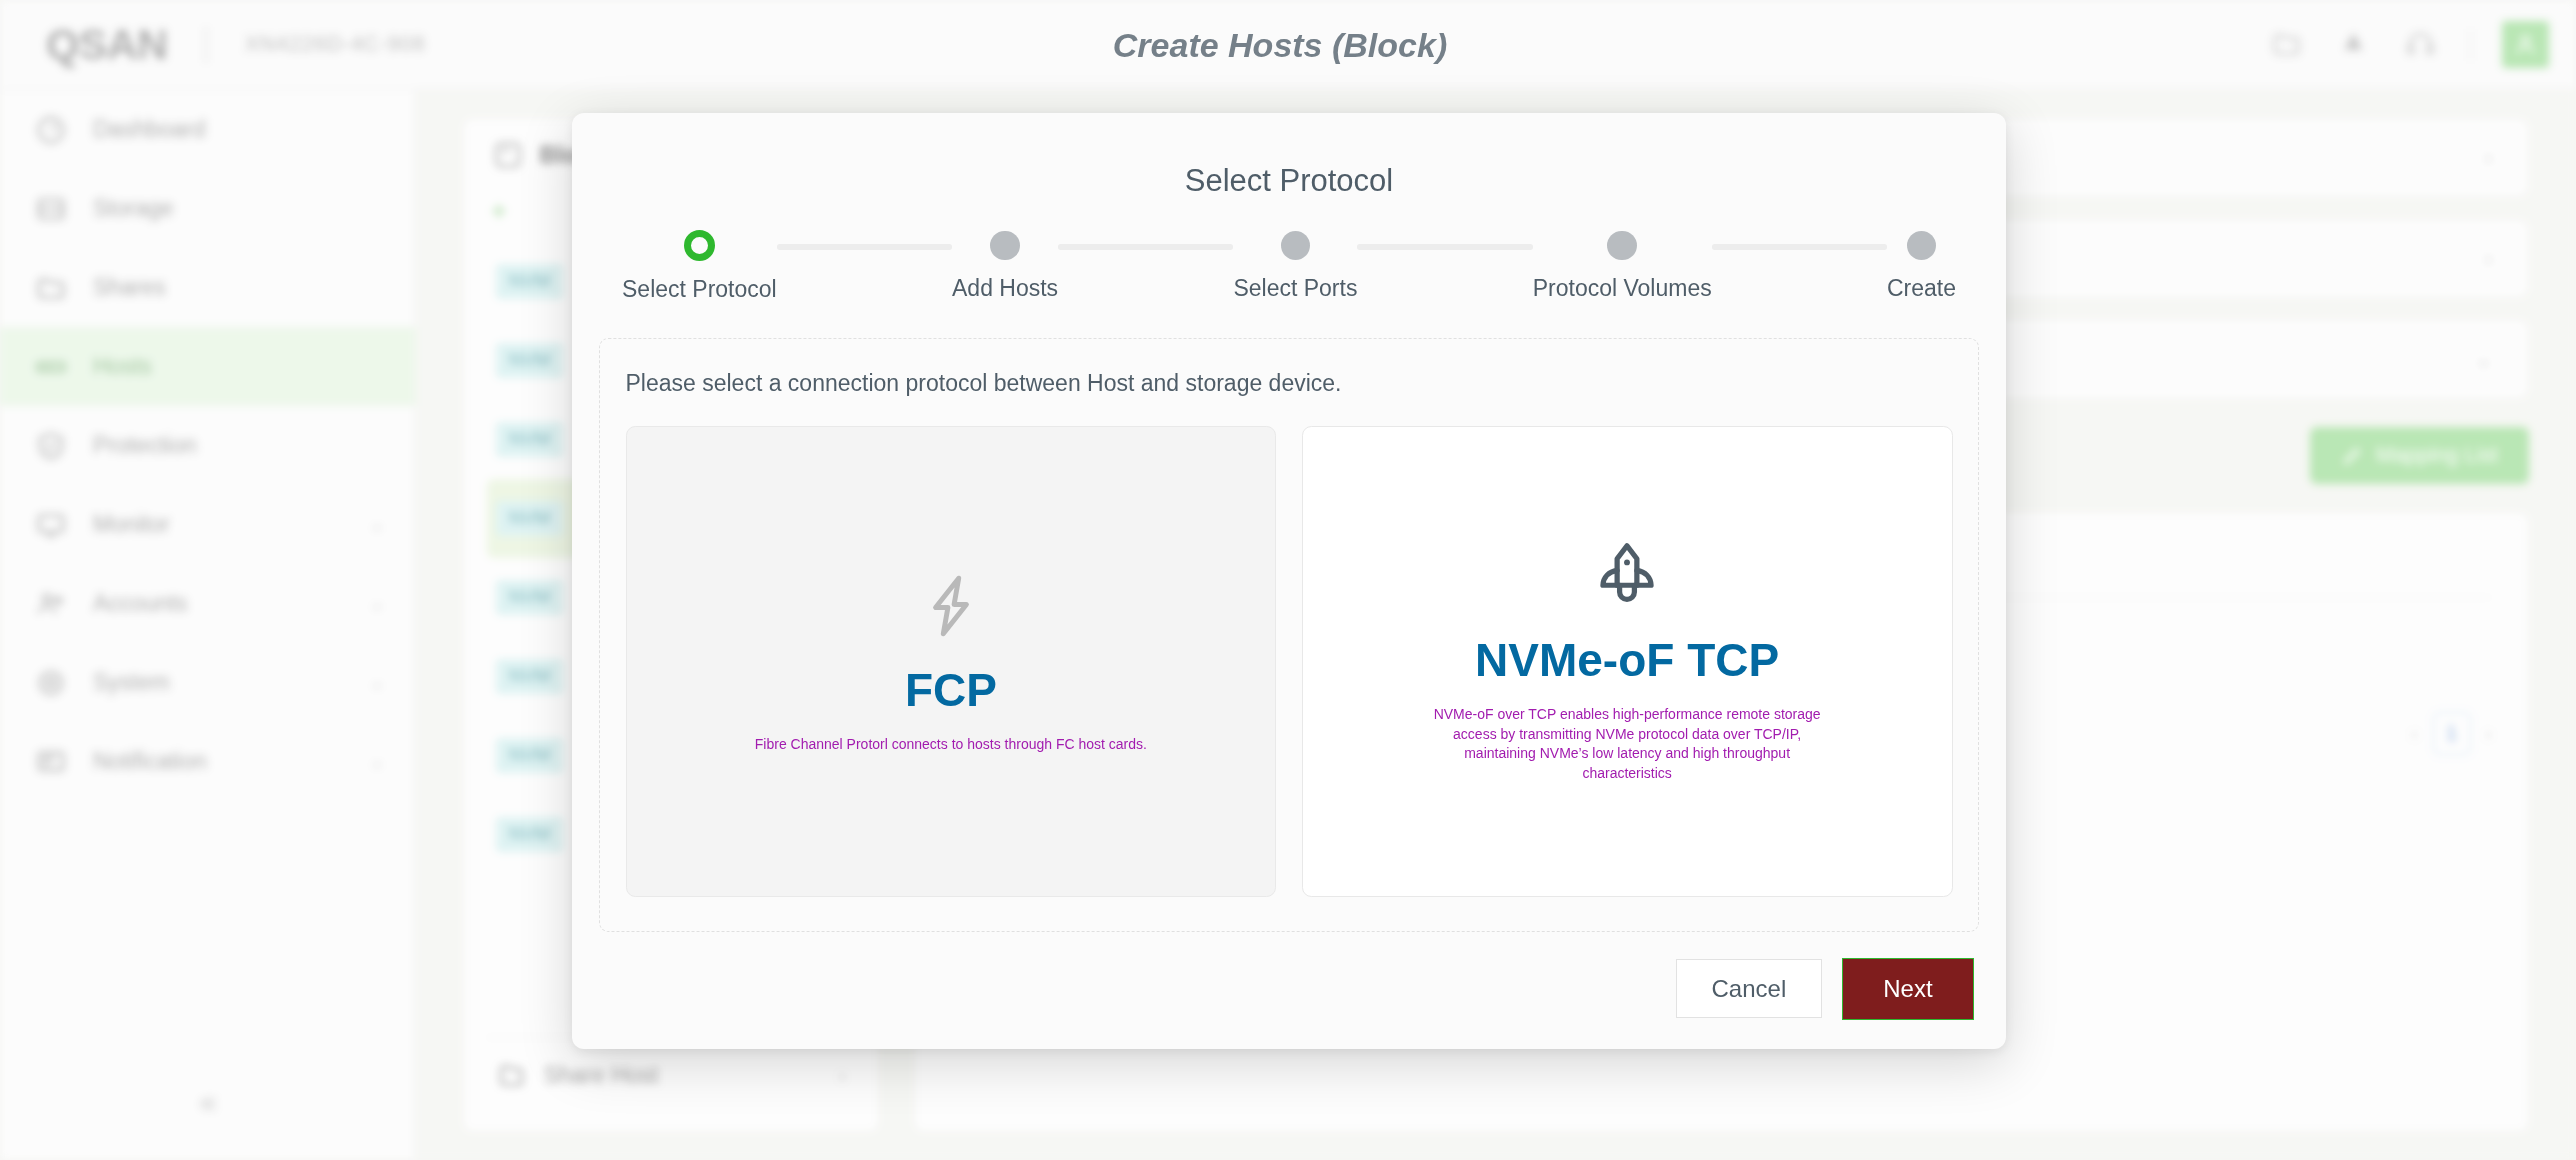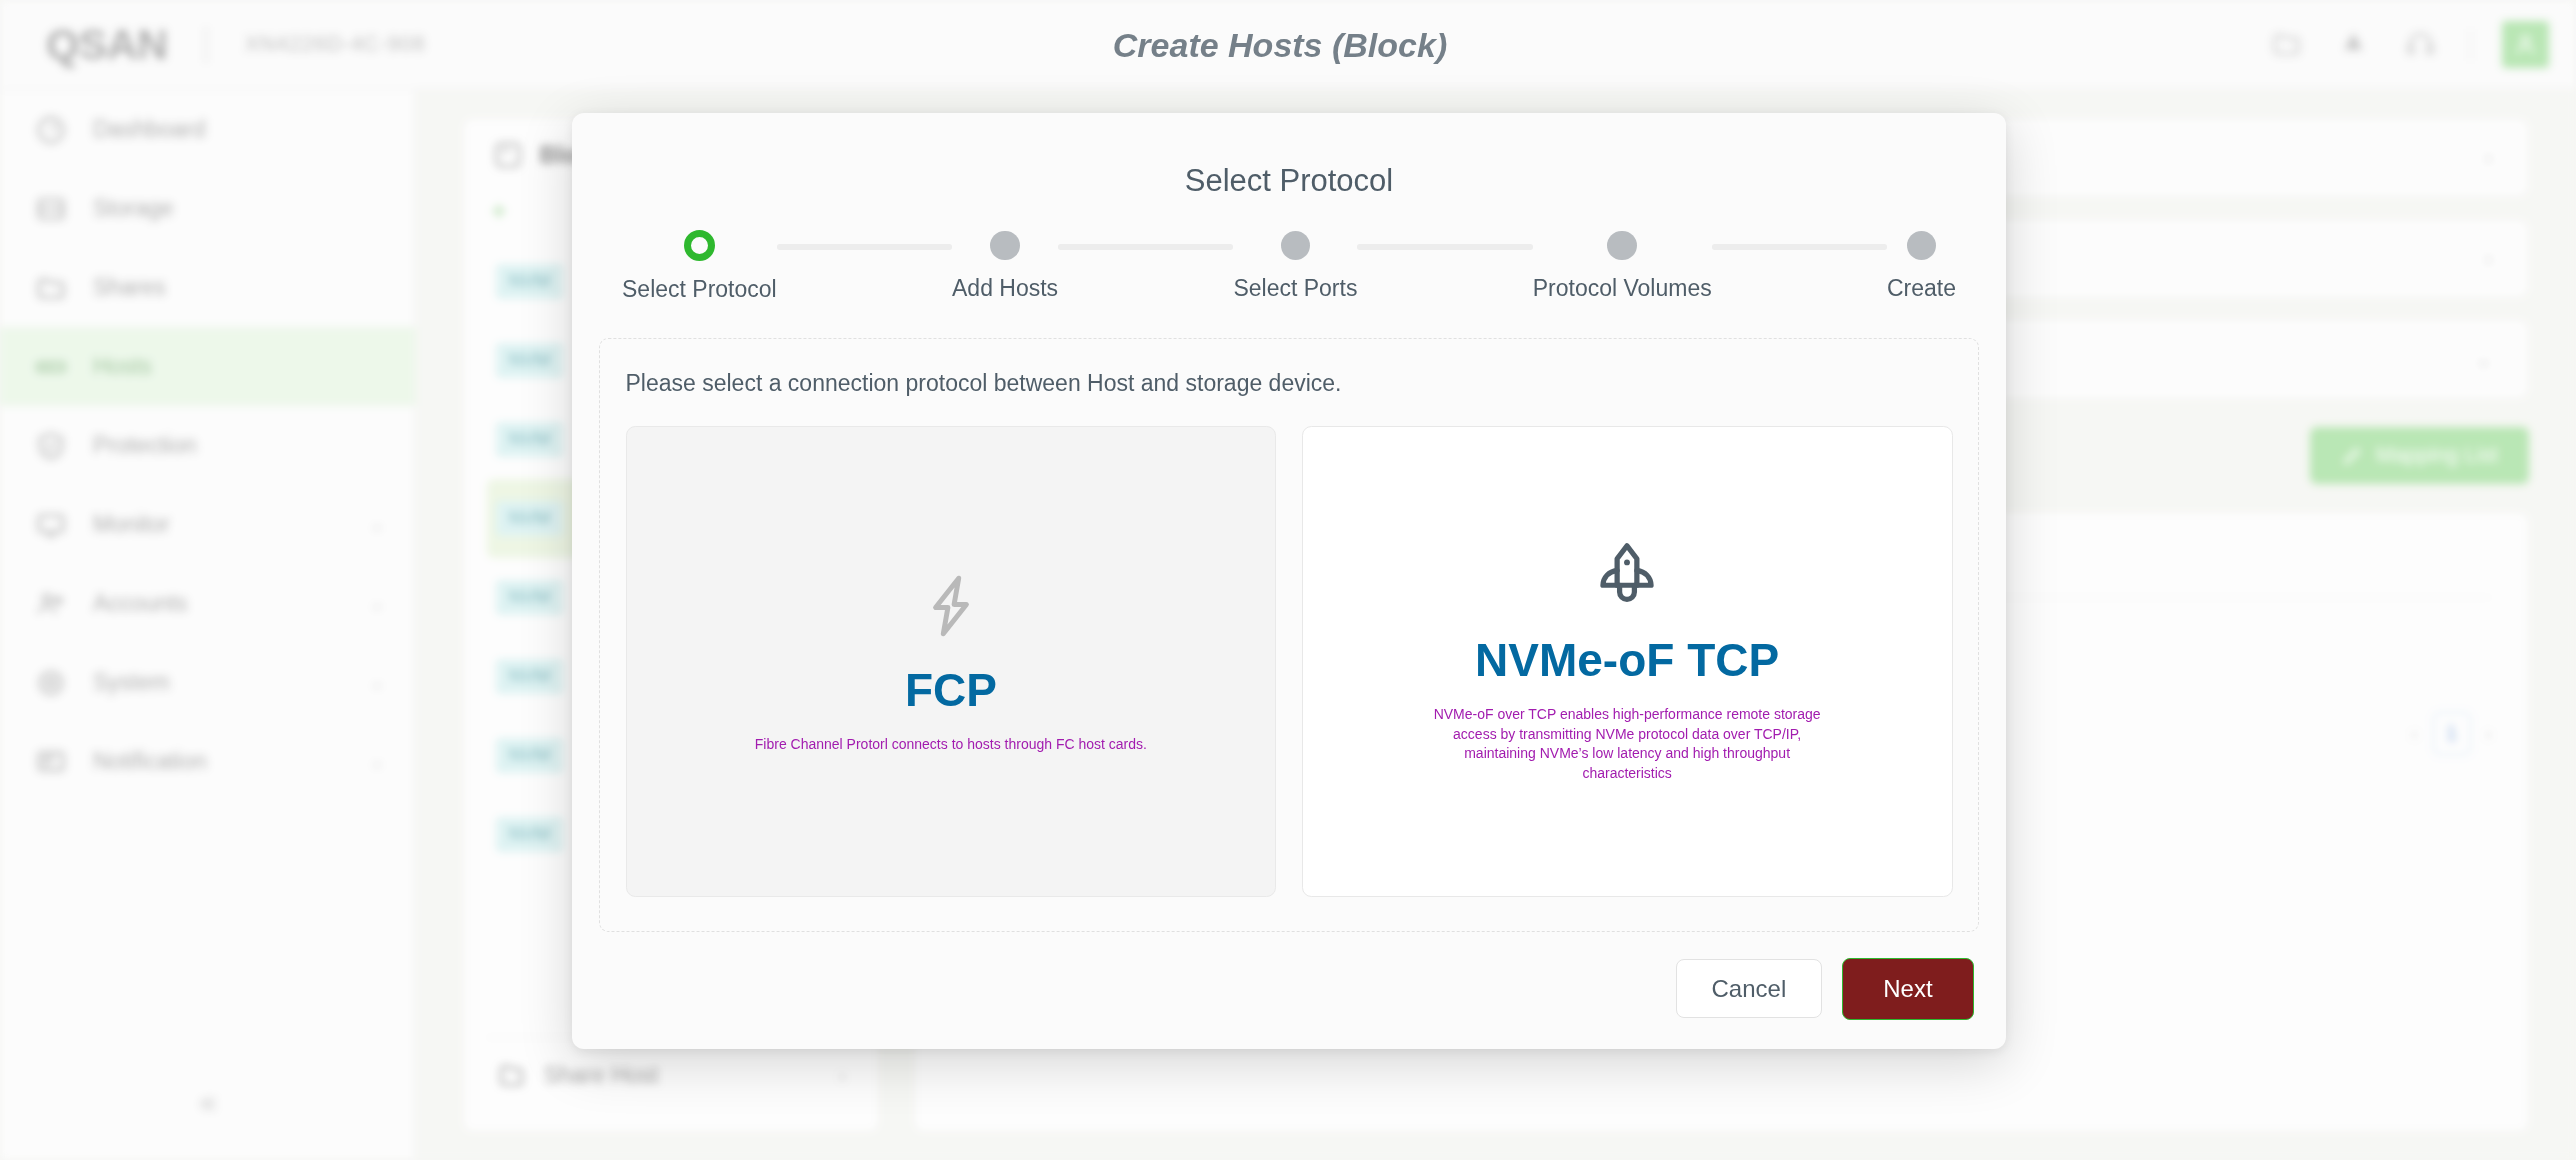--- a/index.html
+++ b/index.html
@@ -187,21 +187,21 @@
   .proto-icon svg { color: #4f5d68; }
   .proto-name { font-size: 46px; font-weight: 700; color: #0369a1; margin-bottom: 17.4px; }
   .proto-desc { font-size: 14px; line-height: 1.42; color: #a21caf; max-width: 402px; }
 
   
   .modal-footer {
     display: flex; justify-content: flex-end; align-items: center;
     gap: 20px; margin-top: 25.5px; padding-right: 5.4px;
   }
   .btn {
-    font-size: 24px; border-radius: 8px; padding: 14.8px 35px; cursor: pointer;
+    font-size: 24px; border-radius: 0; padding: 14.8px 35px; cursor: pointer;
   }
   .btn-cancel { background: #fff; border: 1.3px solid #e2e2e2; color: #4f5d68; }
   .btn-next { background: #7f1d1d; border: 1.3px solid #2eb82e; color: #fff; padding: 16px 40px; }
 </style>
 </head>
 <body>
 
 <div id="app-background">
 
   <div class="topbar">

